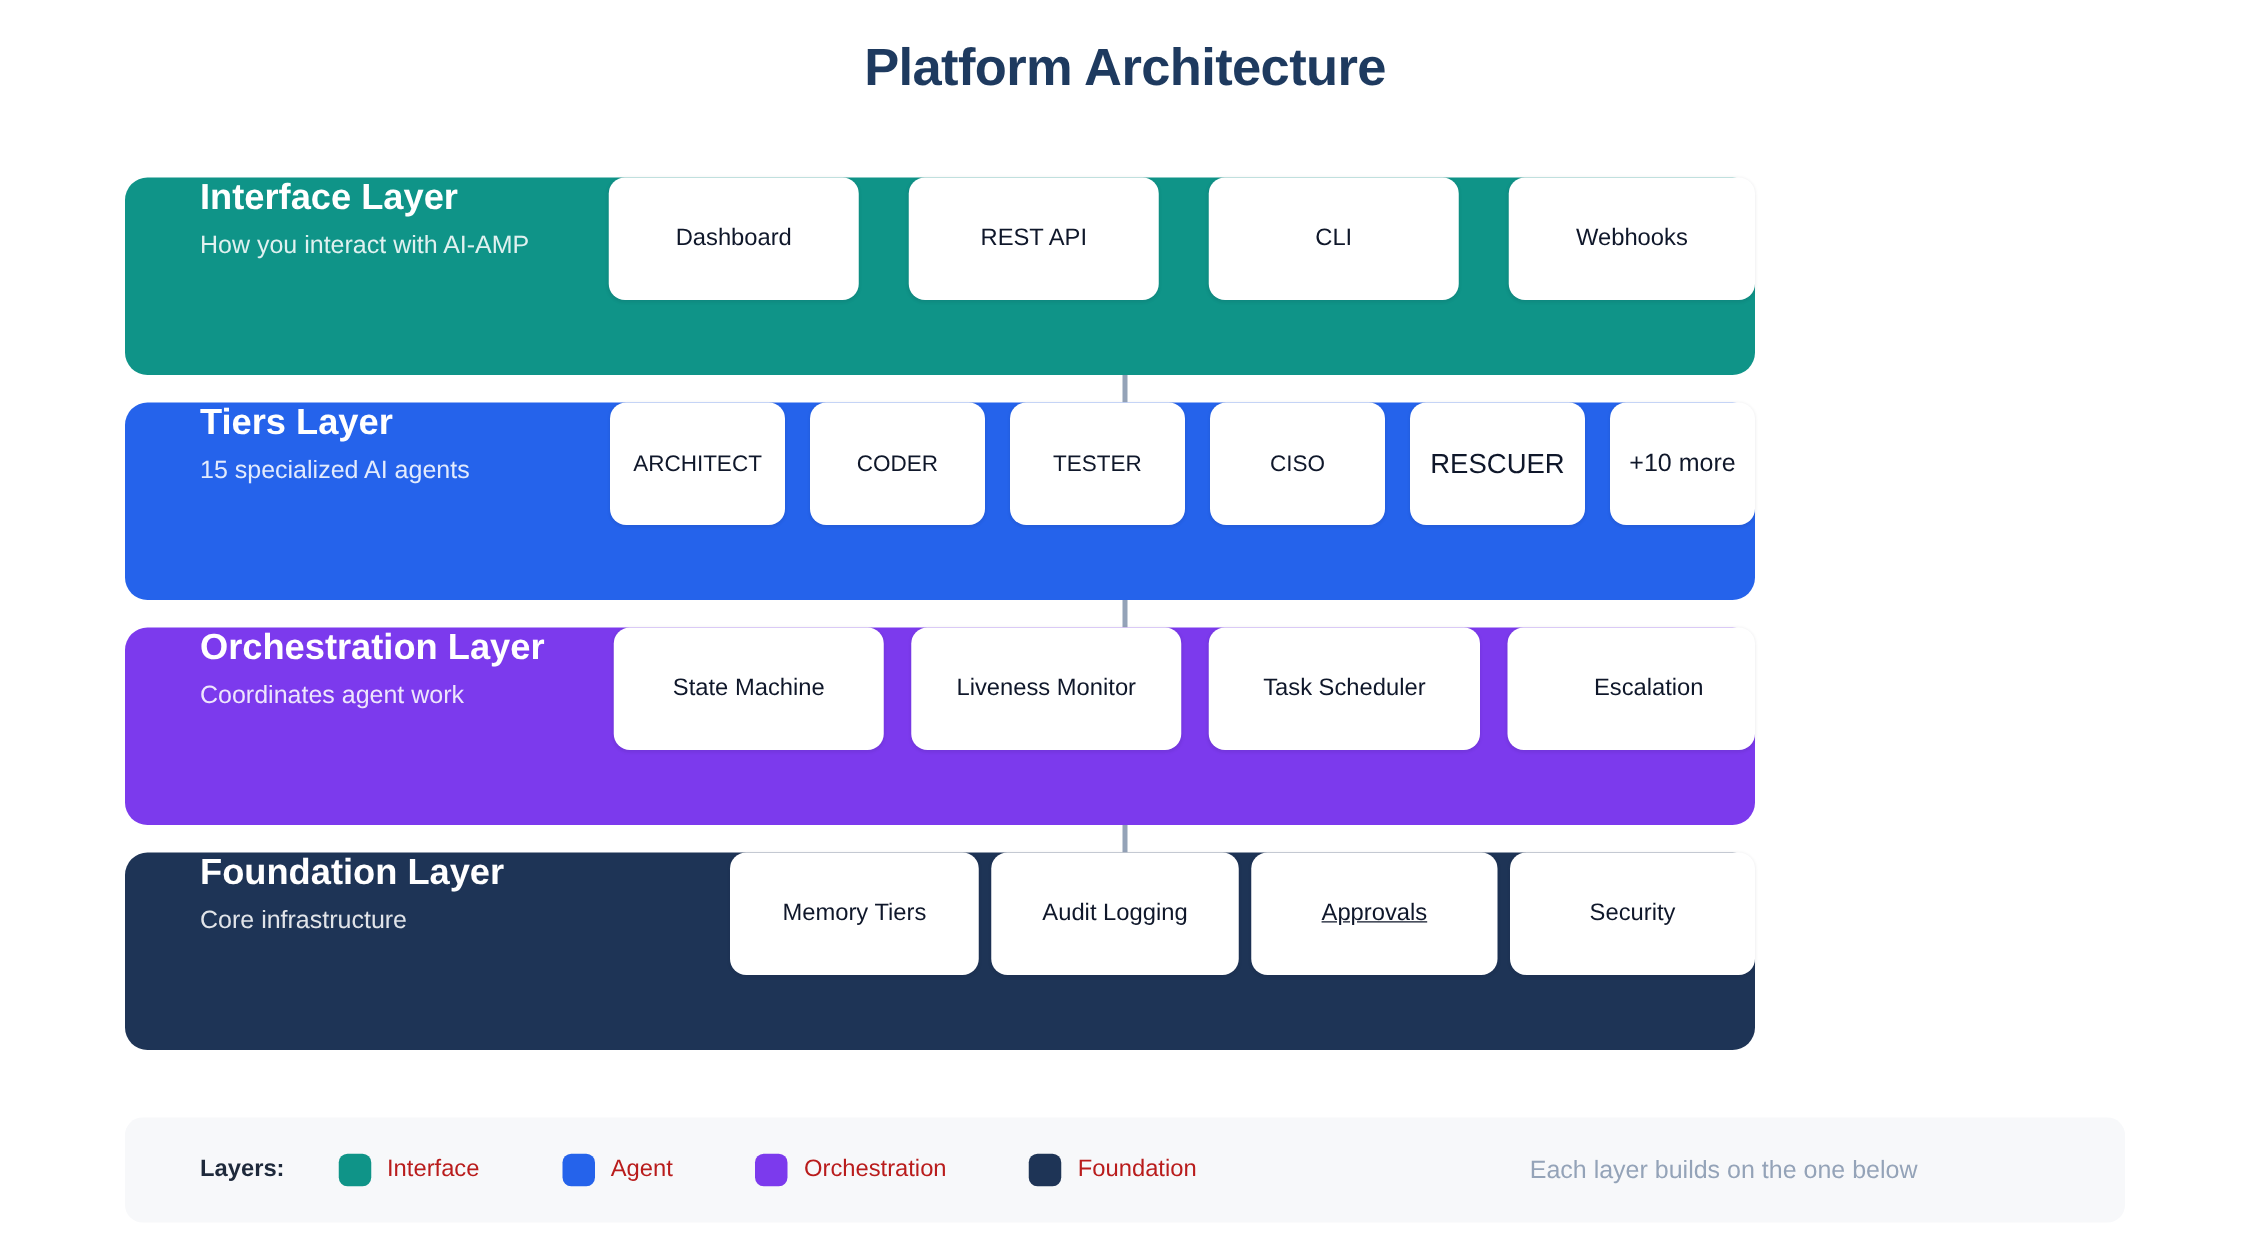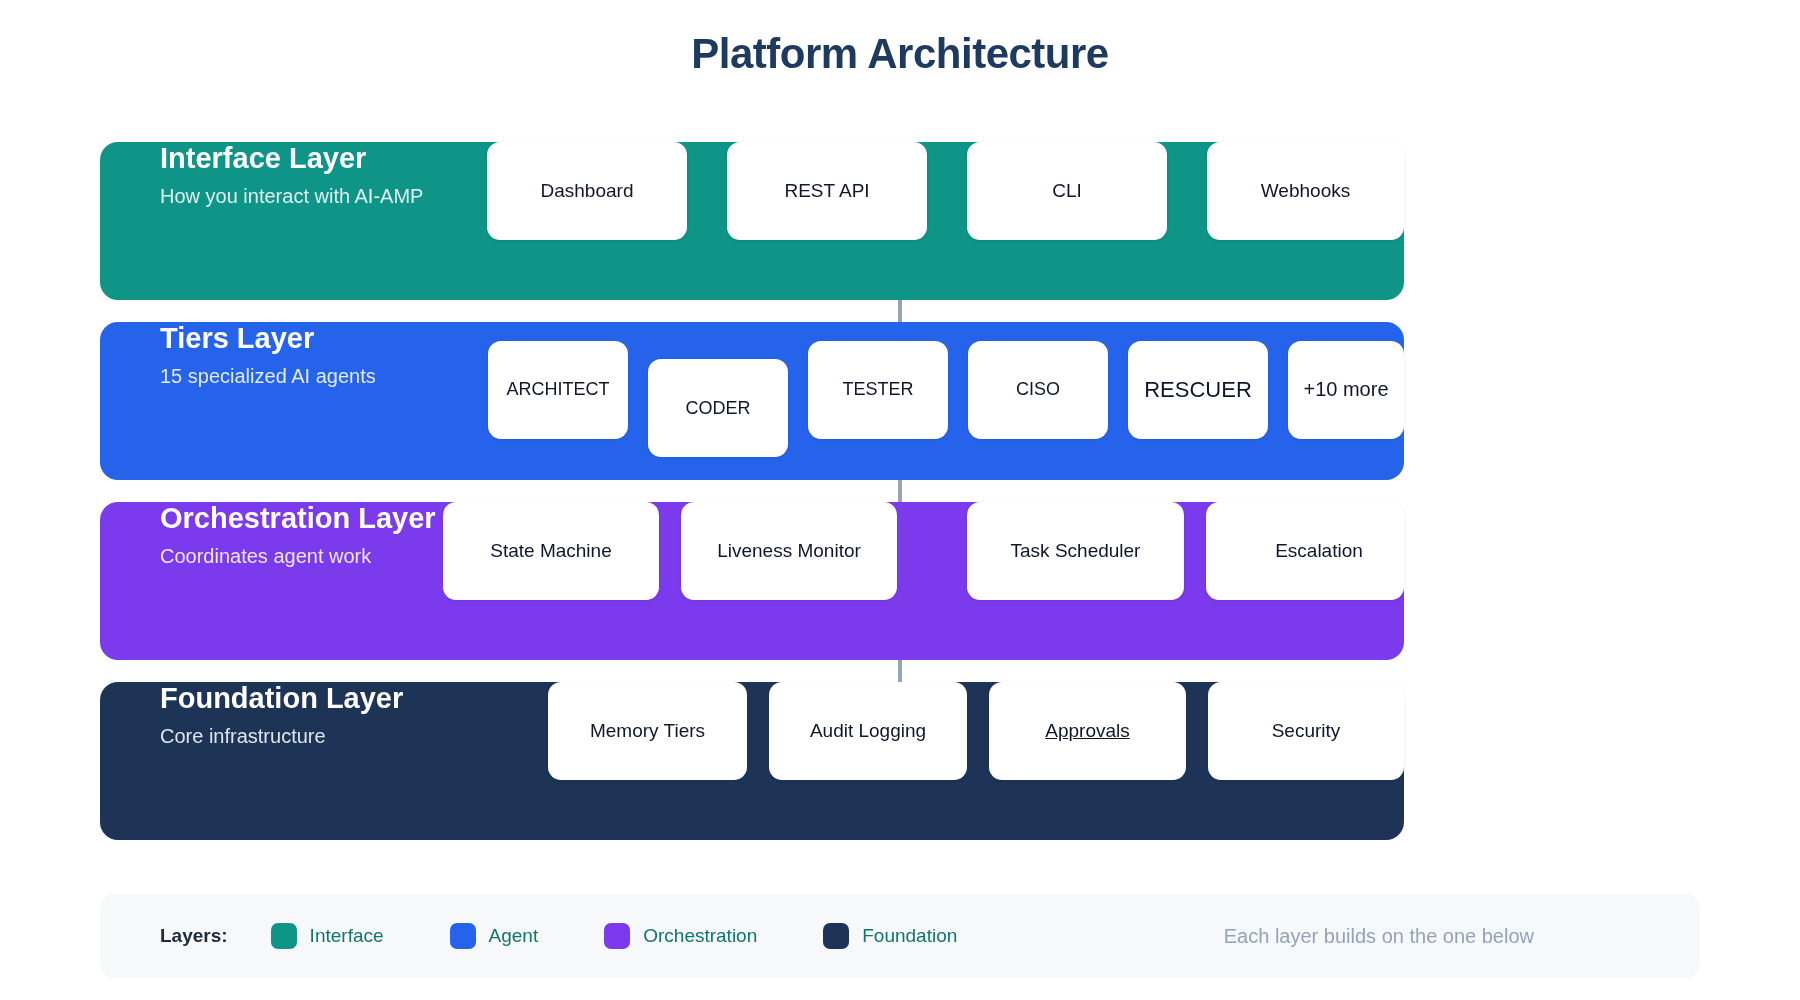--- a/index.html
+++ b/index.html
@@ -30,21 +30,21 @@
   .connector{position:absolute;left:898px;width:4px;background:#94a3b8;}
 
   .legend{
     position:absolute;left:100px;top:894px;width:1600px;height:84px;
     background:#f7f8fa;border-radius:14px;display:flex;align-items:center;
     box-sizing:border-box;padding-left:60px;
   }
   .legend-title{font-size:19px;font-weight:700;color:#1e293b;margin-right:43px;}
   .legend-item{display:flex;align-items:center;margin-right:66px;}
   .swatch{width:26px;height:26px;border-radius:7px;margin-right:13px;flex:none;}
-  .legend-item-label{font-size:19px;color:#0f766e;}
+  .legend-item-label{font-size:19px;color:#b91c1c;}
   .legend-note{margin-left:auto;padding-right:166px;font-size:20px;color:#94a3b8;}
 </style>
 </head>
 <body>
 
 <div class="canvas">
 
   <div class="page-title">Platform Architecture</div>
 
   <div class="layer" style="top: 142px; background-color: rgb(15, 148, 136);">
@@ -62,51 +62,51 @@
 
   <div class="connector" style="top: 300px; height: 22px; background-color: rgb(148, 163, 184);"></div>
 
   <div class="layer" style="top: 322px; background-color: rgb(37, 99, 235);">
     <div class="layer-label">
       <div class="layer-name">Tiers Layer</div>
       <div class="layer-subtitle">15 specialized AI agents</div>
     </div>
     <div class="boxes" style="gap:20px;">
       <div class="box" style="min-width:140px;font-size:18px;">ARCHITECT</div>
-      <div class="box" style="min-width:140px;font-size:18px;margin-top:37px;">CODER</div>
+      <div class="box" style="min-width:140px;font-size:18px;">CODER</div>
       <div class="box" style="min-width:140px;font-size:18px;">TESTER</div>
       <div class="box" style="min-width:140px;font-size:18px;">CISO</div>
       <div class="box" style="min-width:140px;font-size:22px;">RESCUER</div>
       <div class="box" style="min-width:116px;font-size:20px;">+10 more</div>
     </div>
   </div>
 
   <div class="connector" style="top: 480px; height: 22px; background-color: rgb(148, 163, 184);"></div>
 
   <div class="layer" style="top: 502px; background-color: rgb(124, 58, 237);">
     <div class="layer-label">
       <div class="layer-name">Orchestration Layer</div>
       <div class="layer-subtitle">Coordinates agent work</div>
     </div>
     <div class="boxes" style="gap:22px;">
       <div class="box" style="min-width:216px;">State Machine</div>
       <div class="box" style="min-width:216px;">Liveness Monitor</div>
-      <div class="box" style="min-width:217px;margin-left:48px;">Task Scheduler</div>
+      <div class="box" style="min-width:217px;">Task Scheduler</div>
       <div class="box" style="min-width:198px;padding-left:40px;">Escalation</div>
     </div>
   </div>
 
   <div class="connector" style="top: 660px; height: 22px; background-color: rgb(148, 163, 184);"></div>
 
   <div class="layer" style="top: 682px; background-color: rgb(30, 52, 86);">
     <div class="layer-label">
       <div class="layer-name">Foundation Layer</div>
       <div class="layer-subtitle">Core infrastructure</div>
     </div>
-    <div class="boxes" style="gap:22px;">
+    <div class="boxes" style="gap:10px;">
       <div class="box" style="min-width:199px;">Memory Tiers</div>
       <div class="box" style="min-width:198px;">Audit Logging</div>
       <div class="box" style="min-width:197px;text-decoration:underline;">Approvals</div>
       <div class="box" style="min-width:196px;">Security</div>
     </div>
   </div>
 
   <div class="legend">
     <div class="legend-title">Layers:</div>
     <div class="legend-item">

